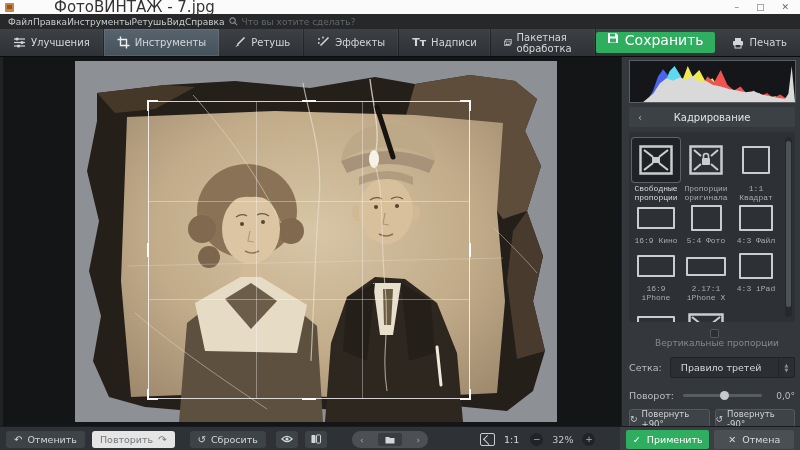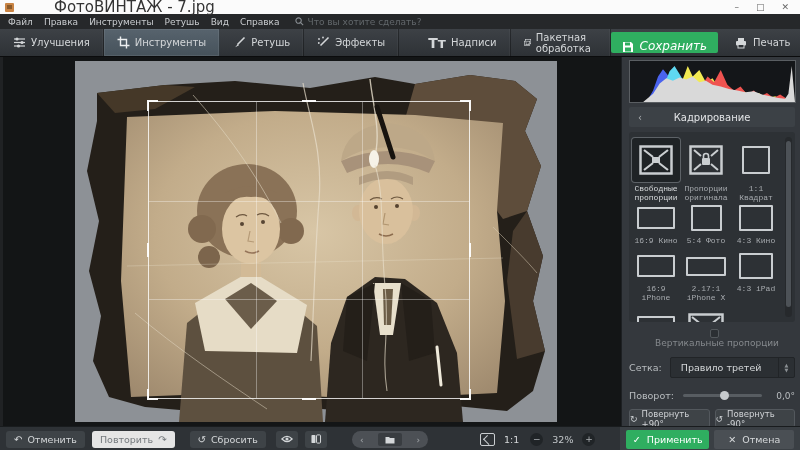--- a/index.html
+++ b/index.html
@@ -10,38 +10,38 @@
   
   .titlebar { height:14px; background:#fbfbfb; display:flex; align-items:center; padding:0 5px; }
   .app-ico { width:9px; height:9px; background:#c98445; border-radius:1px; margin-right:4px;
              display:inline-flex; align-items:center; justify-content:center; }
   .app-ico::after { content:""; width:5px; height:4px; background:#8a5a2a; }
   .titlebar .title { font-size:15px; color:#333; flex:1;margin-left:36px; }
   .wincontrols { display:flex; gap:17px; padding-right:6px; }
   .wincontrols span { font-size:9px; color:#666; line-height:14px; cursor:default; }
 
   
-  .menubar { height:15px; background:#26282a; display:flex; align-items:center; padding:0 8px; gap:11px; }
+  .menubar { height:15px; background:#26282a; display:flex; align-items:center; padding:0 8px; }
   .menubar .mi { font-size:9px; color:#c9cccf; }
   .searchwrap { display:flex; align-items:center; gap:4px; margin-left:4px; }
   .searchwrap svg { width:9px; height:9px; }
   .searchwrap input { background:transparent; border:none; outline:none; font-size:9px; color:#9aa0a4;
                       width:160px; font-family:inherit; }
   .searchwrap input::placeholder { color:#62676b; }
 
   
   .tabbar { height:28px; background:linear-gradient(#3d4146,#2e3236); border-bottom:1px solid #0b0c0d;
             display:flex; align-items:stretch; }
   .tab { display:flex; align-items:center; gap:5px; padding:0 13px; font-size:10px; color:#d4d7d9;
          border-right:1px solid rgba(0,0,0,.35); box-shadow:inset -1px 0 0 rgba(255,255,255,.04); }
   .tab svg { width:13px; height:13px; }
   .tab.active { background:linear-gradient(#57636d,#46525b); box-shadow:inset 0 0 0 1px rgba(255,255,255,.08); }
   .tabspacer { flex:1; }
-  .btn-save { align-self:center; display:flex; align-items:flex-end; gap:6px; background:#2fae60; color:#fff;
-              border-radius:2px; height:21px; padding:0 11px; font-size:12px; margin-right:8px;font-style:italic; }
+  .btn-save { align-self:center; display:flex; align-items:flex-start; gap:6px; background:#2fae60; color:#fff;
+              border-radius:2px; height:21px; padding:0 11px; font-size:14px; margin-right:8px; }
   .btn-print { align-self:center; display:flex; align-items:center; gap:6px; color:#d4d7d9;
                height:21px; padding:0 9px; font-size:10px; margin-right:4px; }
   .btn-save svg,.btn-print svg { width:12px; height:12px; }
 
   
   .main { position:relative; height:369px; display:flex; }
   .canvas { position:relative; flex:1; background:#131516; border-left:3px solid #202224; }
 
   .backdrop { position:absolute; left:72px; top:4px; width:482px; height:361px; background:#8d9196; }
   .backdrop svg { position:absolute; inset:0; width:100%; height:100%; }
@@ -206,21 +206,21 @@
     <div class="tab">
       <svg viewBox="0 0 13 13">
         <line x1="11.5" y1="1.5" x2="3.5" y2="9.5" stroke="#d4d7d9" stroke-width="1.6"></line>
         <circle cx="2" cy="3" r="0.9" fill="#d4d7d9"></circle>
           <circle cx="6" cy="1.5" r="0.9" fill="#d4d7d9"></circle>
           <circle cx="1.8" cy="7" r="0.9" fill="#d4d7d9"></circle>
       </svg>
       <span>Эффекты</span>
     </div>
     <div class="tab">
-      <span style="font-size:14px;font-weight:bold;color:#d4d7d9;margin-left:16px;">Tт</span>
+      <span style="font-size:11px;font-weight:bold;color:#d4d7d9;">Tт</span>
       <span>Надписи</span>
     </div>
     <div class="tab">
       <svg viewBox="0 0 14 13">
         <rect x="3" y="1" width="10" height="8" fill="none" stroke="#d4d7d9" stroke-width="1.2"></rect>
         <rect x="1" y="4" width="10" height="8" fill="#3a3e42" stroke="#d4d7d9" stroke-width="1.2"></rect>
         <circle cx="4" cy="7" r="1" fill="#d4d7d9"></circle>
           <path d="M2,11 L5,8.5 L7,10 L9,8 L10,11 Z" fill="#d4d7d9"></path>
       </svg>
       <span>Пакетная обработка</span>
@@ -387,21 +387,21 @@
           <div class="pcell">
             <div class="tilebox">
                 <div class="ratio" style="width:31px;height:26px"></div>
               </div>
             <div class="plabel">5:4 Фото</div>
           </div>
           <div class="pcell">
             <div class="tilebox">
                 <div class="ratio" style="width:34px;height:26px"></div>
               </div>
-            <div class="plabel">4:3 Кино</div>
+            <div class="plabel">4:3 Файл</div>
           </div>
         </div>
         <div class="prow r3">
           <div class="pcell">
             <div class="tilebox">
                 <div class="ratio" style="width:38px;height:22px"></div>
               </div>
             <div class="plabel">16:9 iPhone</div>
           </div>
           <div class="pcell">

